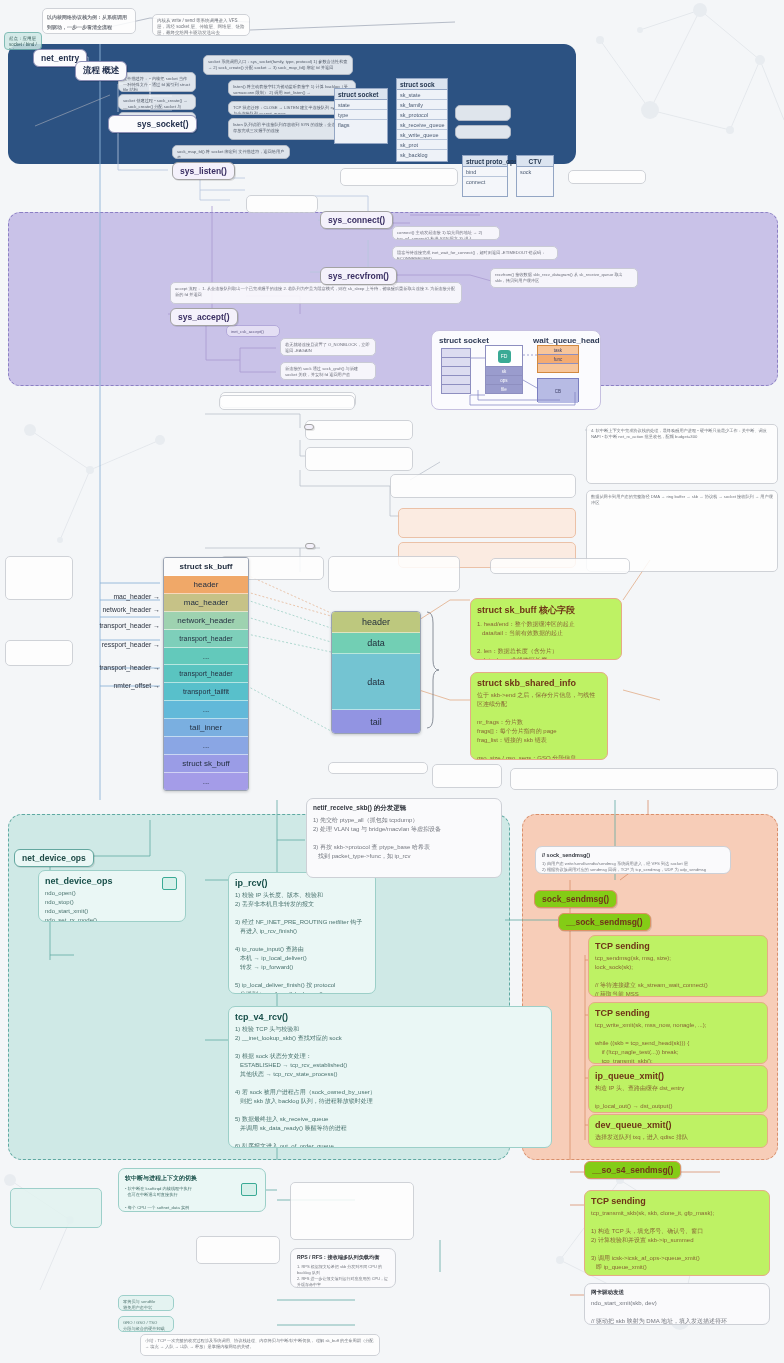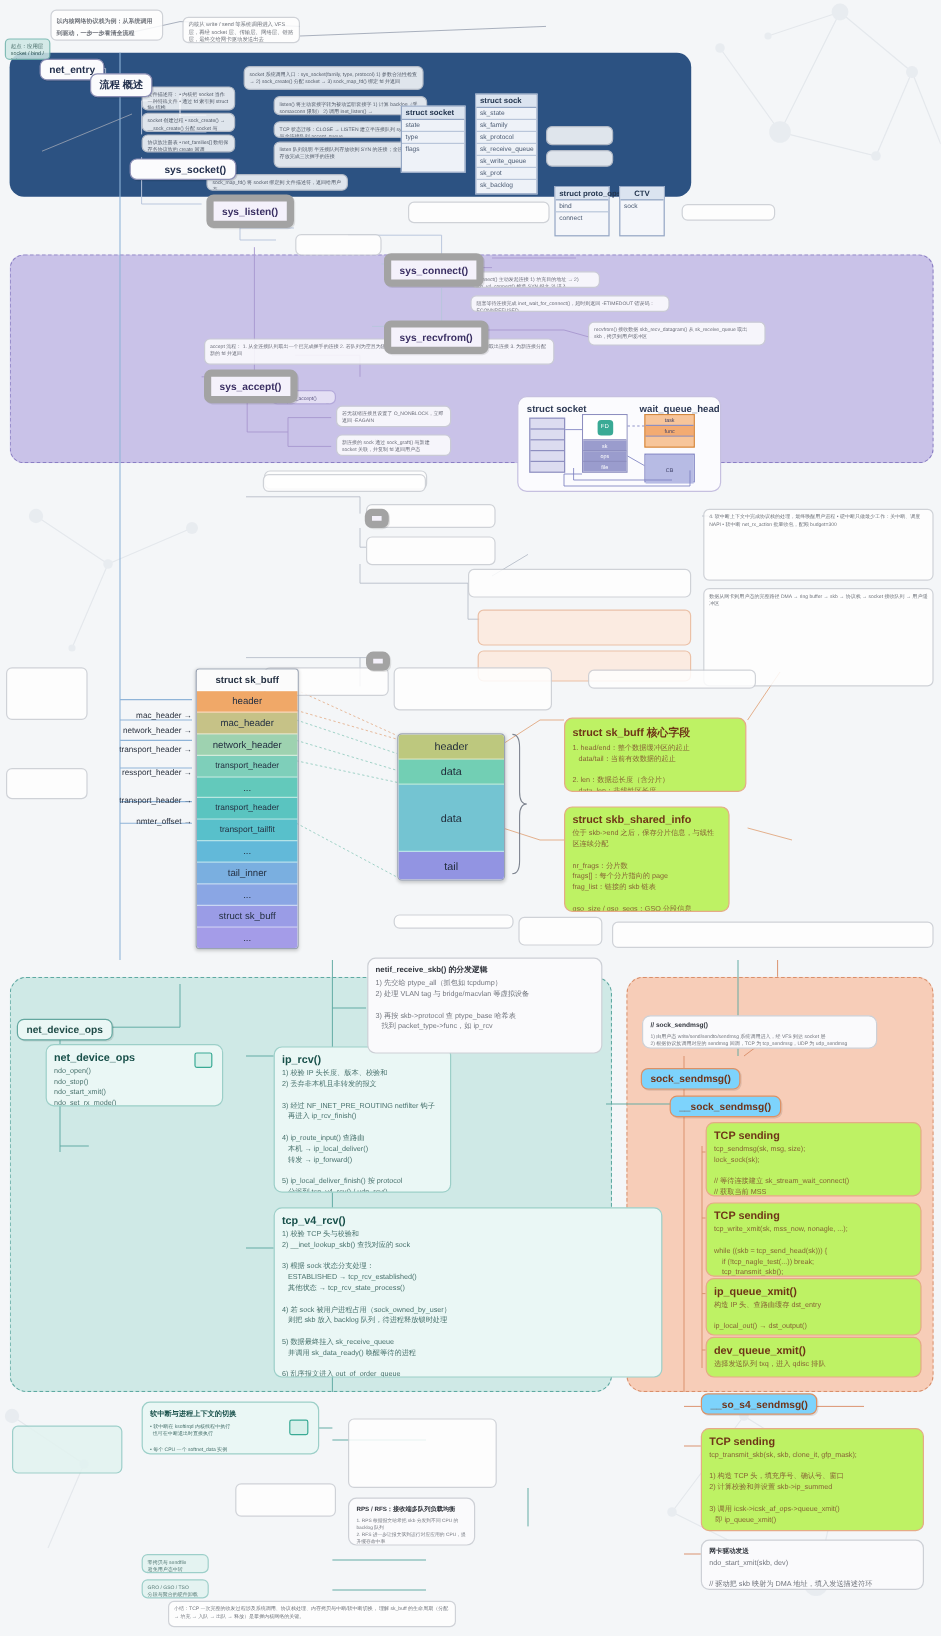--- a/index.html
+++ b/index.html
@@ -38,25 +38,25 @@
   .note-w{background:#ffffff;border:1px solid #c9ccd2;color:#5c6068;}
   .note-o{background:#fdeadd;border:1px solid #eab89a;color:#7a5a44;}
   .note-t{background:#e2f3f0;border:1px solid #8fc9c2;color:#3c6661;}
   .note-p{background:#e9e5f7;border:1px solid #b0a5d8;color:#4b4470;}
 
   .pill{position:absolute;z-index:6;border-radius:6px;
         font-size:8.5px;font-weight:700;padding:3px 7px;box-sizing:border-box;
         display:flex;align-items:center;justify-content:center;white-space:nowrap;}
   .pill-w{background:#fbfbfd;border:1px solid #8d8fb5;color:#23304d;
           box-shadow:1px 1px 0 rgba(0,0,0,.12);}
-  .pill-p{background:#f4f1fb;border:6px solid #a3a3a3;color:#3a2f63;
+  .pill-p{background:#f4f1fb;border:1px solid #a3a3a3;color:#3a2f63;
           box-shadow:1px 1px 0 rgba(0,0,0,.10);}
   .pill-t{background:#eaf7f5;border:1px solid #63a79f;color:#1e4a46;
           box-shadow:1px 1px 0 rgba(0,0,0,.10);}
-  .pill-o{background:#7dd3fc;border:1px solid #dd9165;color:#70351a;
+  .pill-o{background:#84cc16;border:1px solid #dd9165;color:#70351a;
           box-shadow:1px 1px 0 rgba(0,0,0,.10);}
 
   
   .card{position:absolute;border-radius:7px;z-index:5;box-sizing:border-box;
         padding:5px 6px;overflow:hidden;}
   .card .ttl{font-size:9px;font-weight:700;margin:0 0 3px 0;display:block;}
   .card .bd{font-size:6px;line-height:1.5;display:block;white-space:pre-wrap;}
   .card-t{background:#eaf7f5;border:1px solid #9ccfc8;color:#2c5a55;}
   .card-t .ttl{color:#174f49;}
   .card-o{background:#bef264;border:1px solid #e5ab86;color:#7d4a2d;}
@@ -245,21 +245,21 @@
     <div style="font-size:4.5px;color:#1f4a46;">socket / bind / listen</div>
   </div>
 
   <div class="pill pill-w" style="left:33px;top:49px;">
     <span>net_entry</span>
   </div>
   <div class="pill pill-w" style="left:75px;top:61px;">
     <span>流程 概述</span>
   </div>
 
-  <div class="pill pill-w" style="left:108px;top:132px;padding-left:28px;">
+  <div class="pill pill-w" style="left:108px;top:115px;padding-left:28px;">
     <span>sys_socket()</span>
   </div>
   <div class="pill pill-p" style="left:172px;top:162px;">
     <span>sys_listen()</span>
   </div>
 
   <div class="node note-w micro" style="left:118px;top:72px;width:78px;height:20px;">
       <div style="font-size:4.2px;">文件描述符：
 • 内核把 socket 当作一种特殊文件
 • 通过 fd 索引到 struct file 结构</div>

